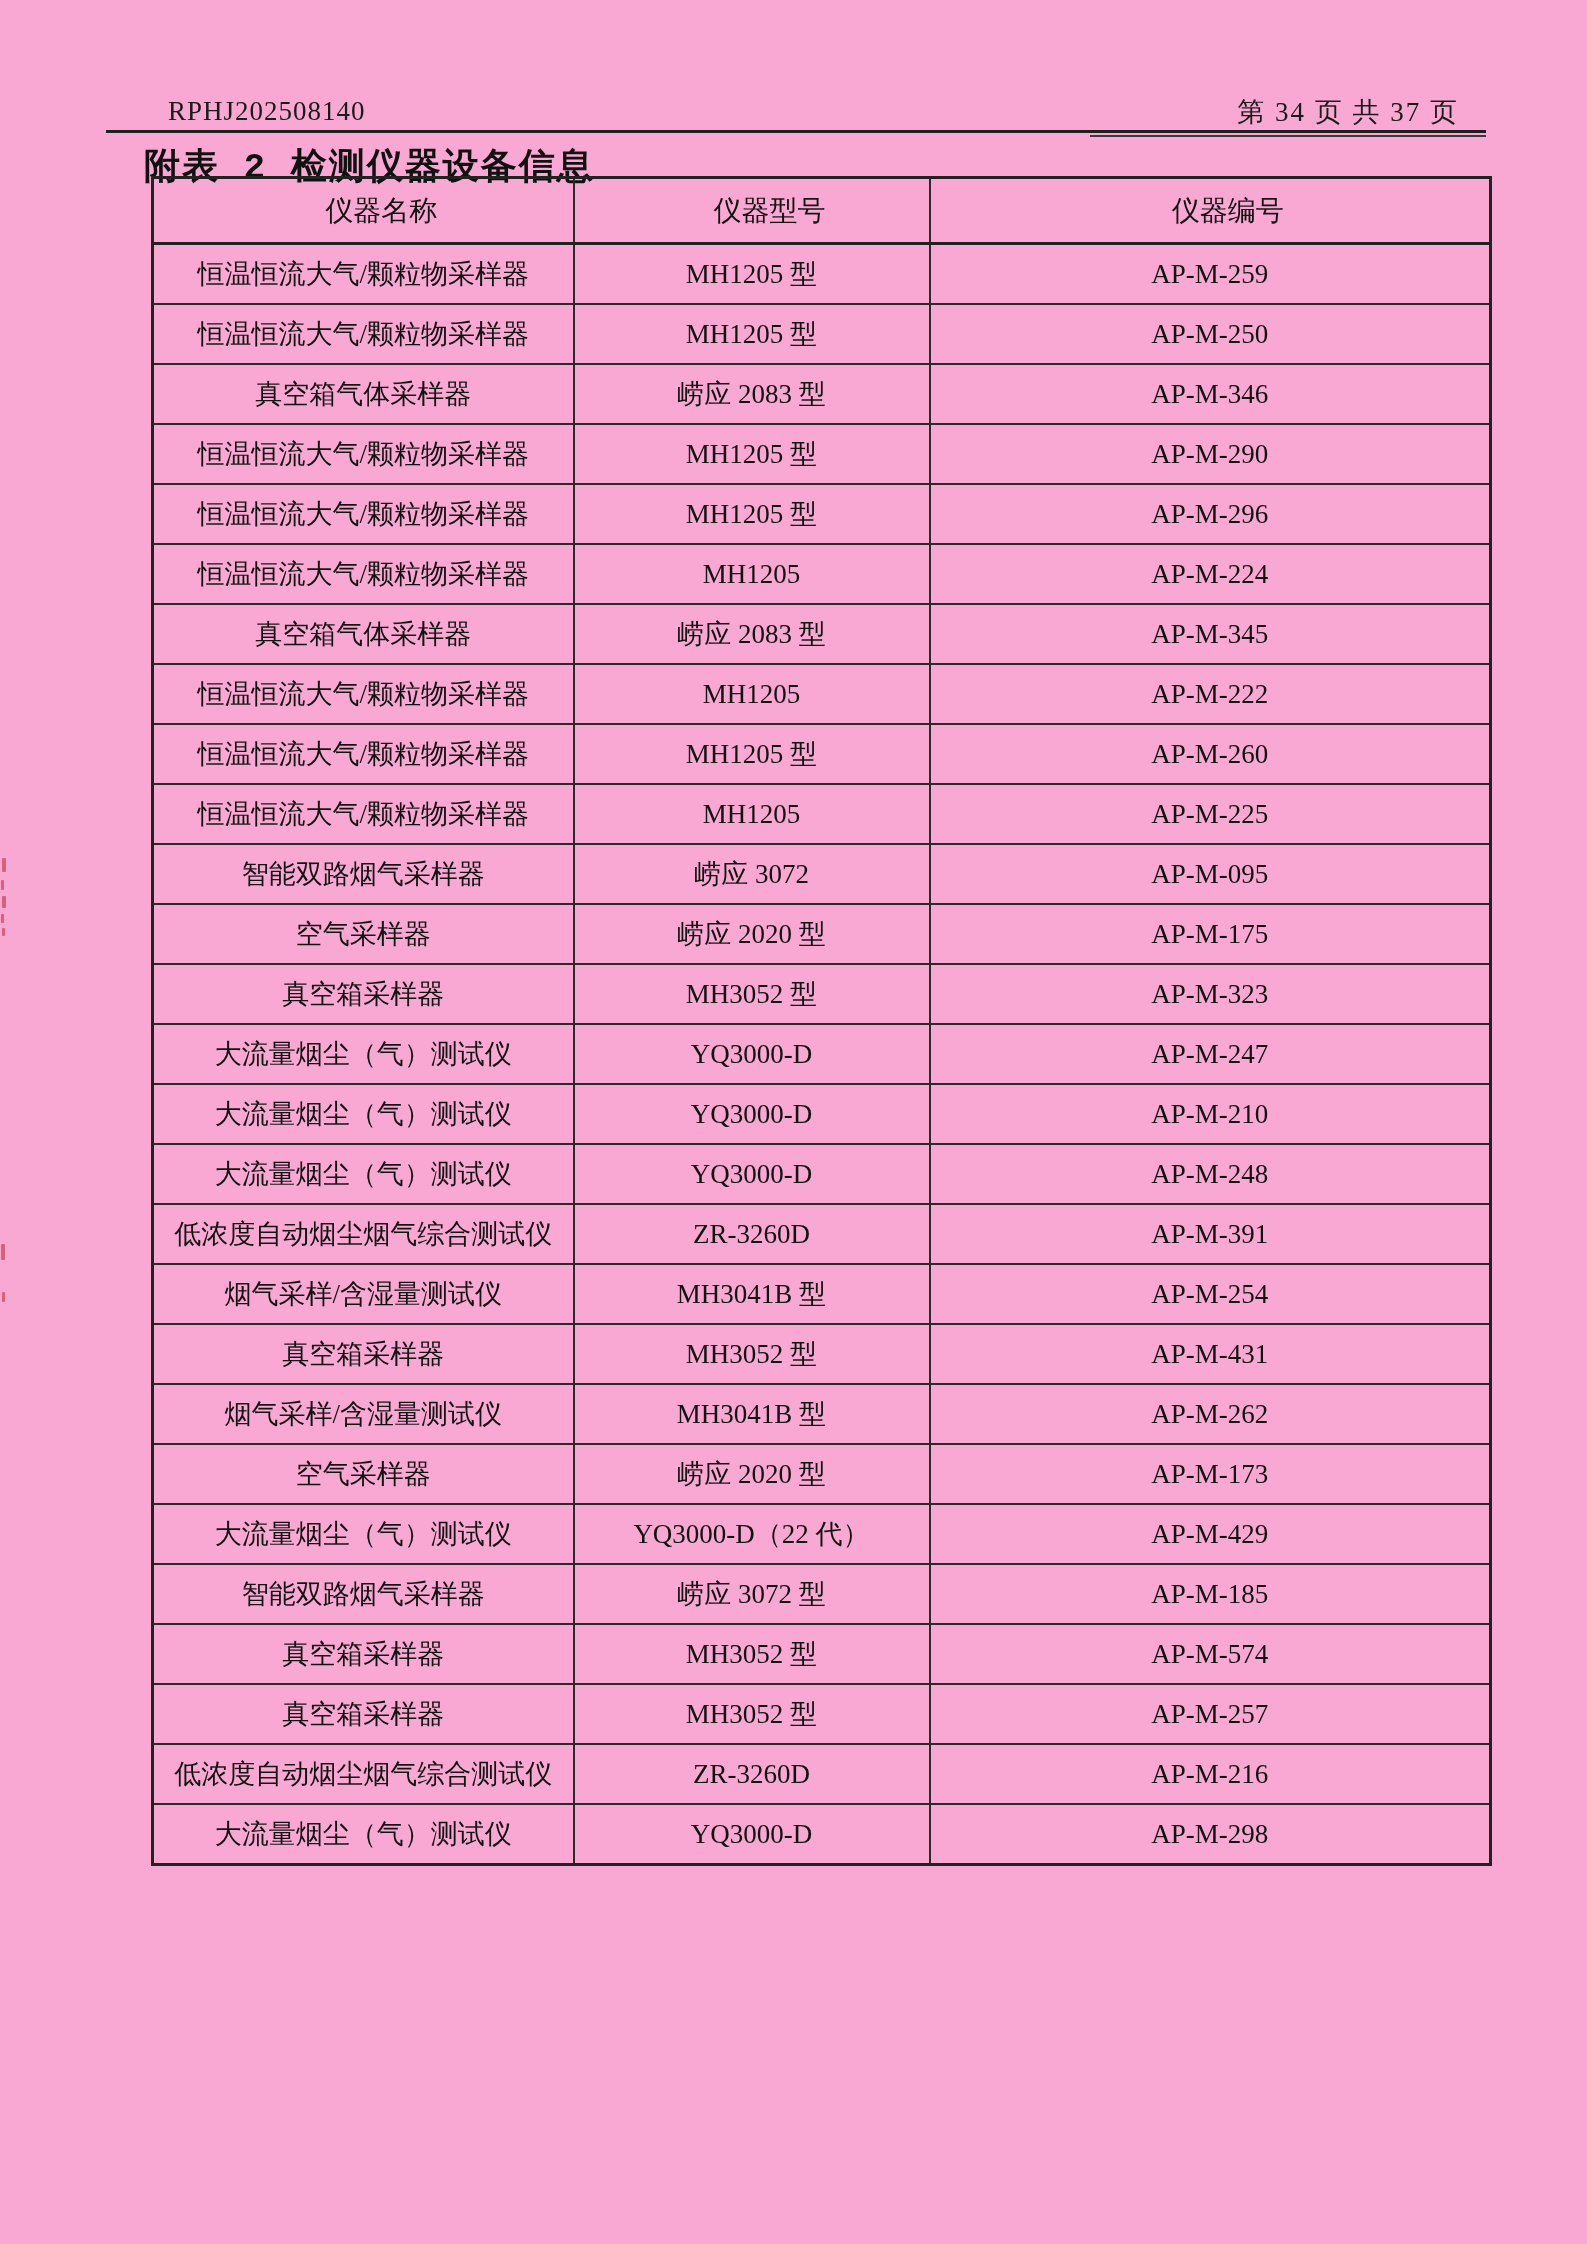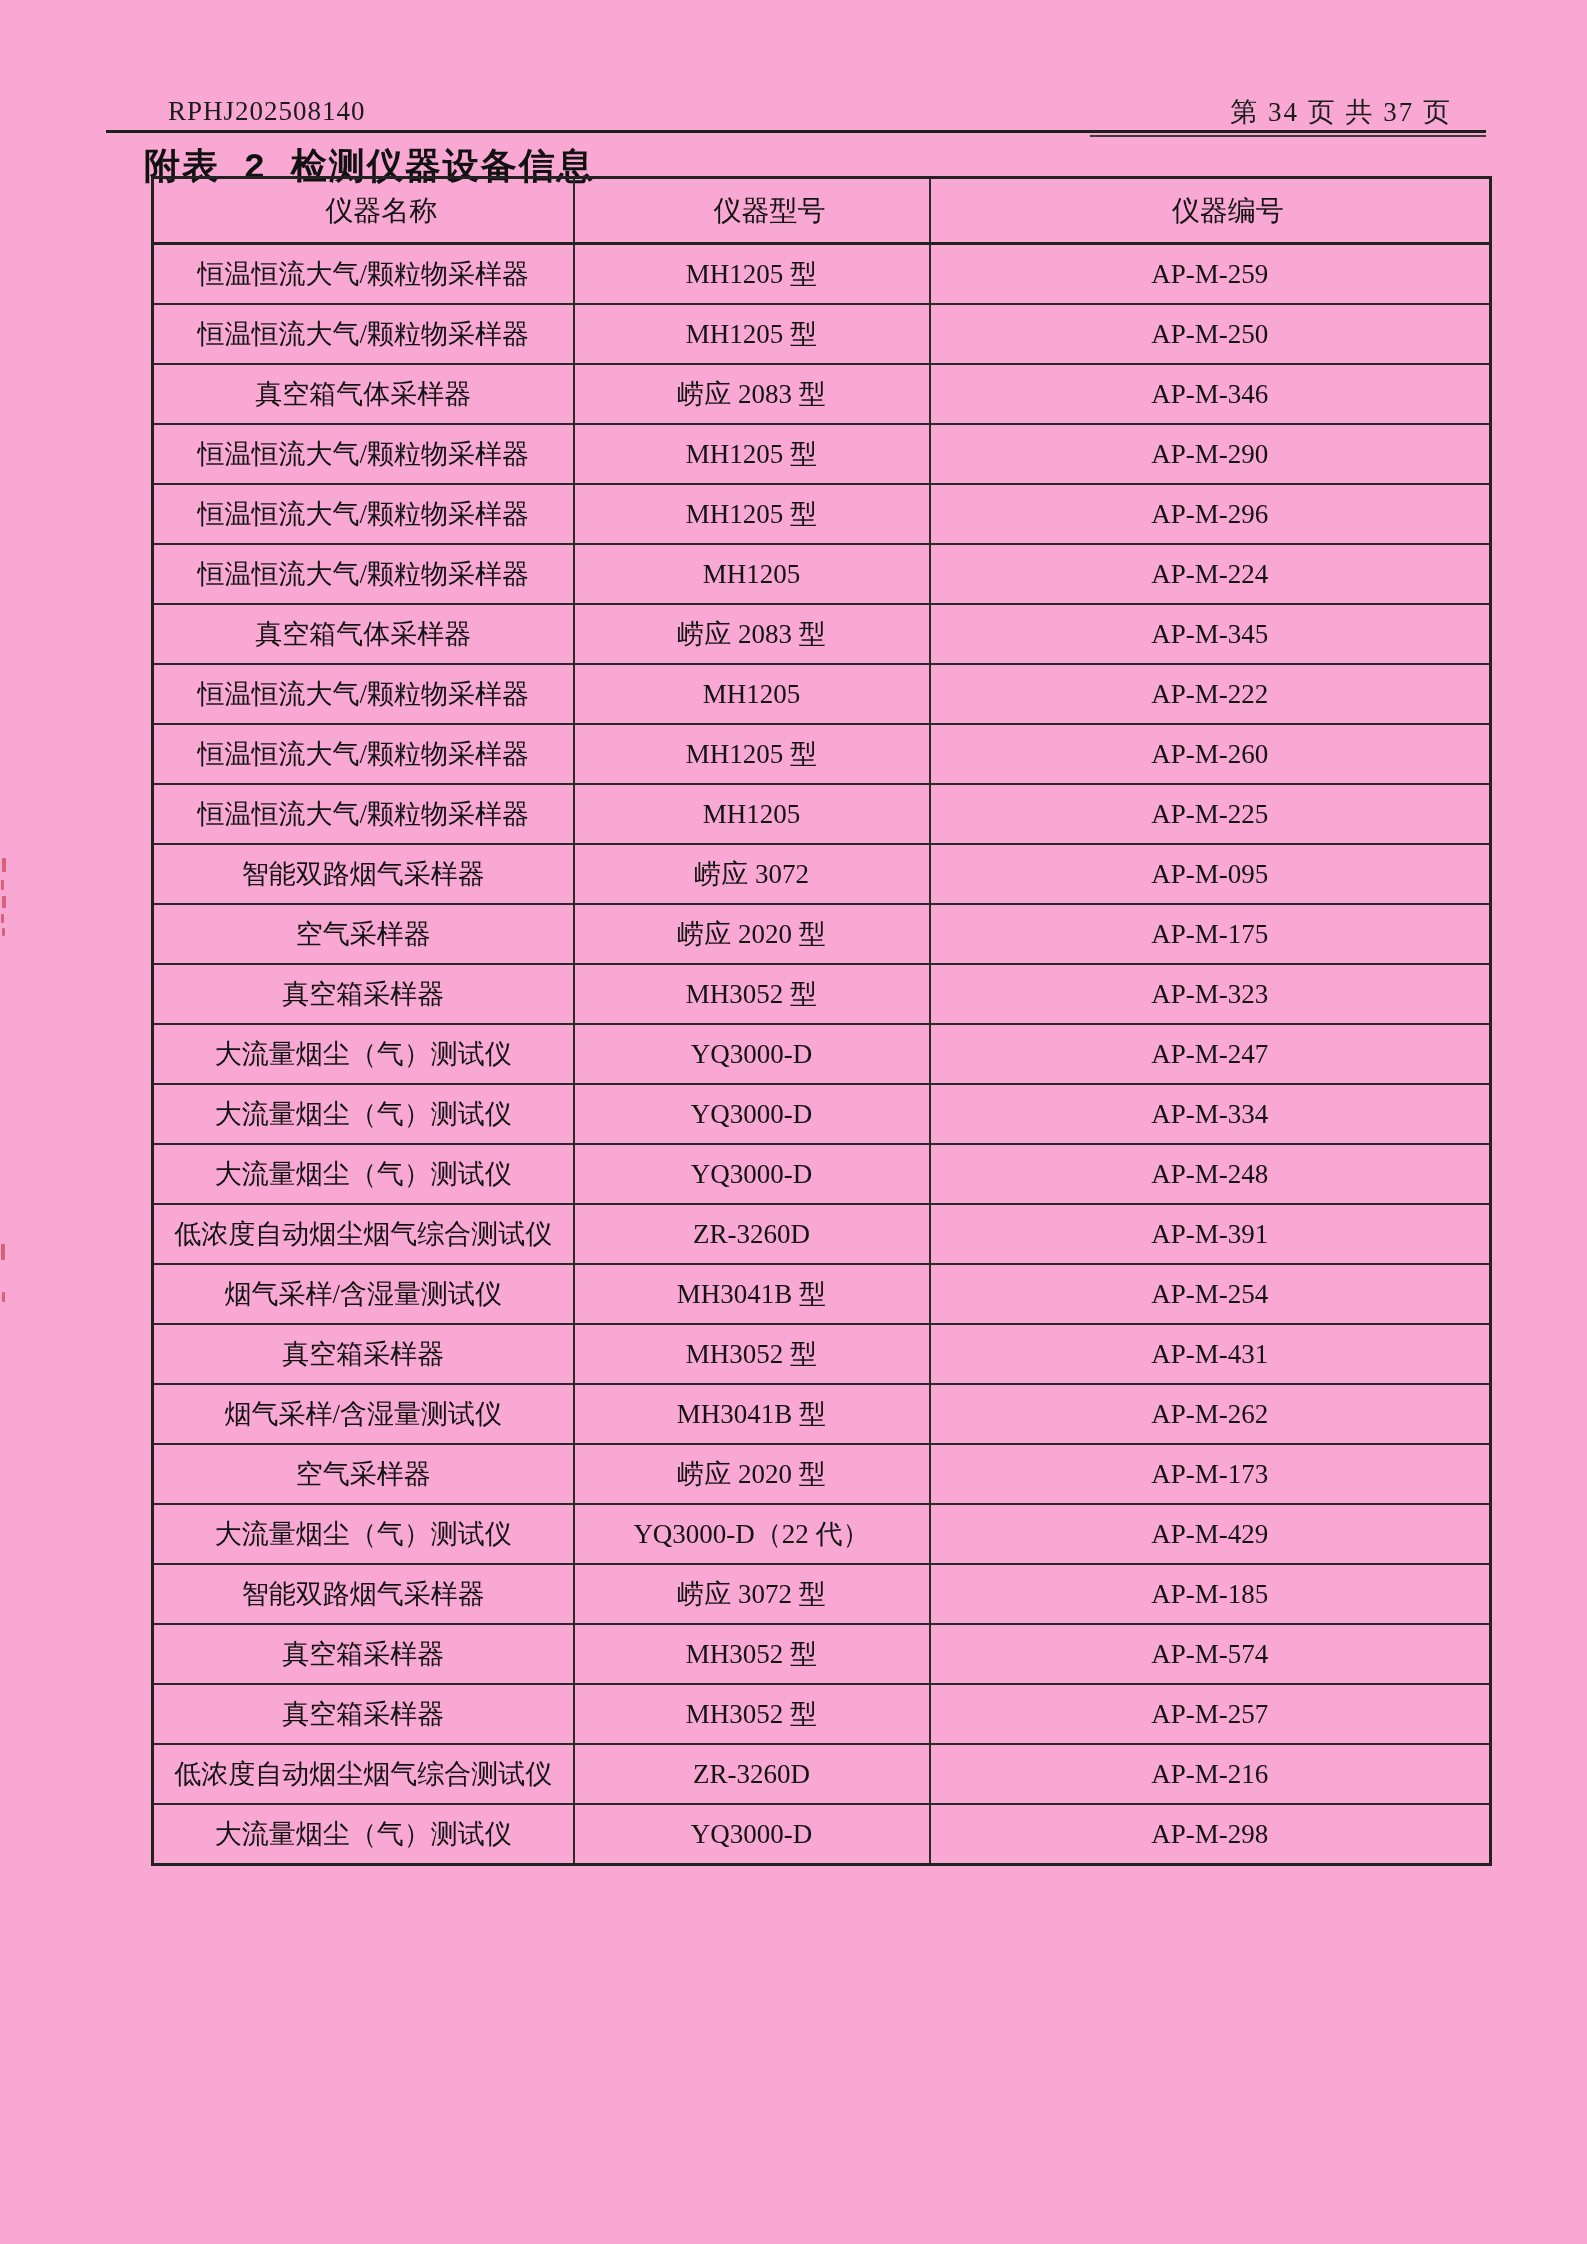--- a/index.html
+++ b/index.html
@@ -15,21 +15,21 @@
     color: #161616;
     overflow: hidden;
   }
   
   .hdr-left {
     position: absolute; left: 168px; top: 96px;
     font-size: 27px; letter-spacing: 1px;
     color: #1b1b1b;
   }
   .hdr-right {
-    position: absolute; right: 135px; top: 94px;
+    position: absolute; right: 128px; top: 94px;
     font-size: 27px; letter-spacing: 2px;
     color: #1b1b1b;
   }
   .hdr-rule {
     position: absolute; left: 106px; top: 130px;
     width: 1380px; height: 3px;
     background: #1f1f1f;
   }
   .hdr-rule-shadow {
     position: absolute; left: 1090px; top: 135px;
@@ -185,21 +185,21 @@
 
     <tr>
       <td>大流量烟尘（气）测试仪</td>
       <td>YQ3000-D</td>
       <td>AP-M-247</td>
     </tr>
 
     <tr>
       <td>大流量烟尘（气）测试仪</td>
       <td>YQ3000-D</td>
-      <td>AP-M-334</td>
+      <td>AP-M-210</td>
     </tr>
 
     <tr>
       <td>大流量烟尘（气）测试仪</td>
       <td>YQ3000-D</td>
       <td>AP-M-248</td>
     </tr>
 
     <tr>
       <td>低浓度自动烟尘烟气综合测试仪</td>

